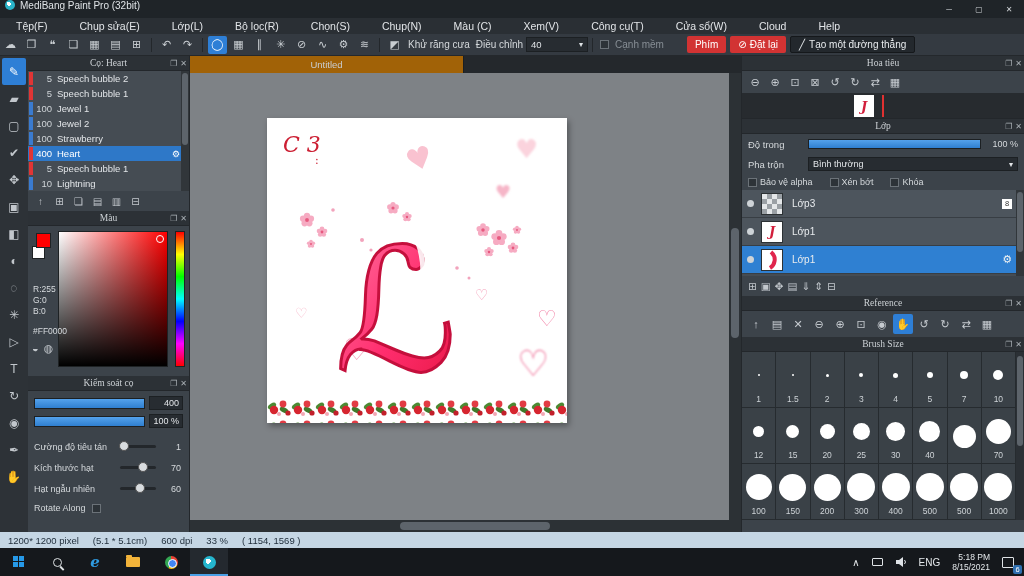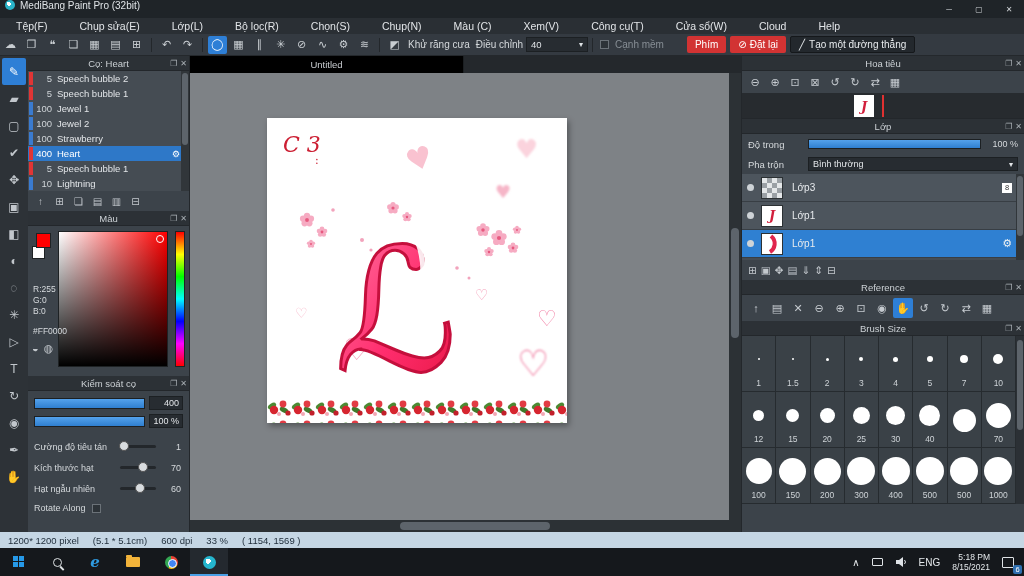--- a/index.html
+++ b/index.html
@@ -31,21 +31,21 @@
 .darkbtn{background:#23282d;color:#e8ebee;font-size:10px;height:17px;display:flex;align-items:center;padding:0 8px;border-radius:2px;margin:0 2px;gap:4px;border:1px solid #15181b;white-space:nowrap;}
 
 
 .main{position:absolute;top:56px;left:0;right:0;height:476px;}
 .toolstrip{position:absolute;left:0;top:0;width:28px;height:100%;background:#2d3237;display:flex;flex-direction:column;align-items:center;padding-top:2px;}
 .tool{width:24px;height:27px;display:flex;align-items:center;justify-content:center;color:#c2c7cc;font-size:12px;border-radius:2px;flex:none;}
 .tool.active{background:#2e7fd6;color:#fff;}
 
 
 .leftpanel{position:absolute;left:28px;top:0;width:162px;height:100%;background:#3c434a;border-right:1px solid #23272b;}
-.phead{height:15px;background:#2c3136;display:flex;align-items:center;position:relative;color:#ccd1d5;font-size:9.5px;border-bottom:1px solid #23272b;}
+.phead{height:15px;background:#2c3136;display:flex;align-items:center;position:relative;color:#ccd1d5;font-size:9.5px;border-bottom:1px solid #23272b;font-family:Liberation Serif, serif;}
 .phead .ptitle{margin:0 auto;}
 .phead .pbtns{position:absolute;right:2px;top:0;height:100%;display:flex;align-items:center;gap:3px;font-size:8px;color:#aab0b5;}
 .brushlist{height:120px;position:relative;background:#454c53;overflow:hidden;}
 .brow{height:15px;display:flex;align-items:center;font-size:9.5px;color:#e2e5e8;padding-right:9px;}
 .brow .bar{width:4px;height:13px;margin-left:1px;flex:none;}
 .bar.red{background:#e03535;}
 .bar.blue{background:#3a7bd0;}
 .brow .bsize{width:24px;text-align:right;padding-right:5px;color:#cfd4d8;flex:none;}
 .brow.sel{background:#2e78c8;color:#fff;}
 .brow.sel .bsize{color:#fff;}
@@ -72,21 +72,21 @@
 .param{display:flex;align-items:center;height:21px;font-size:9px;color:#d5d9dc;}
 .param .plabel{width:86px;white-space:nowrap;overflow:hidden;}
 .param .ptrack{width:36px;height:3px;background:#23272b;border-radius:2px;position:relative;margin-right:4px;flex:none;}
 .param .knob{position:absolute;top:-4px;width:10px;height:10px;border-radius:50%;background:#d8dcdf;border:1px solid #555;}
 .param .pval{flex:1;text-align:right;padding-right:2px;}
 .rotrow{display:flex;align-items:center;height:18px;font-size:9px;color:#d5d9dc;}
 
 
 .canvasarea{position:absolute;left:190px;right:283px;top:0;bottom:0;background:#7e8286;}
 .tabbar{position:absolute;top:0;left:0;right:0;height:17px;background:#24282c;display:flex;}
-.tab{width:274px;background:#000000;border-right:1px solid #1b1f22;display:flex;align-items:center;justify-content:center;font-size:9.5px;color:#c9cdd1;}
+.tab{width:274px;background:#a16207;border-right:1px solid #1b1f22;display:flex;align-items:center;justify-content:center;font-size:9.5px;color:#c9cdd1;}
 .canvaswrap{position:absolute;top:17px;left:0;right:12px;bottom:12px;overflow:hidden;}
 .canvas-white{position:absolute;left:77px;top:45px;width:300px;height:305px;background:#fff;box-shadow:2px 3px 6px rgba(0,0,0,.35);}
 .hscroll{position:absolute;left:0;right:12px;bottom:0;height:12px;background:#2c3135;}
 .hscroll .hthumb{position:absolute;top:2px;height:8px;left:210px;width:150px;background:#5d646b;border-radius:4px;}
 .vscroll{position:absolute;top:17px;bottom:12px;right:0;width:12px;background:#2c3135;}
 .vscroll .vthumb{position:absolute;left:2px;width:8px;top:155px;height:110px;background:#5d646b;border-radius:4px;}
 .corner{position:absolute;right:0;bottom:0;width:12px;height:12px;background:#2c3135;}
 
 
 .rightpanel{position:absolute;right:0;top:0;width:283px;height:100%;background:#3c434a;border-left:1px solid #23272b;}
@@ -497,20 +497,30 @@
         <span class="opac-track"></span>
         <span class="lval">100 %</span>
       </div>
       <div class="lrow">
         <span class="llabel">Pha trộn</span>
         <span class="blendbox">
           <span>Bình thường</span>
           <span class="caret">▾</span>
         </span>
       </div>
+      <div class="checksrow">
+        <span class="tbcheck" style="margin-left:0"></span>
+        <span>Bảo vệ alpha</span>
+        <span class="gap"></span>
+        <span class="tbcheck"></span>
+        <span>Xén bớt</span>
+        <span class="gap"></span>
+        <span class="tbcheck"></span>
+        <span>Khóa</span>
+      </div>
       <div class="layerlist">
         <div class="layer">
           <span class="eyedot"></span>
           <span class="lthumb checker"></span>
           <span class="lname">Lớp3</span>
           <span class="lbadge">8</span>
         </div>
         <div class="layer">
           <span class="eyedot"></span>
           <span class="lthumb">

